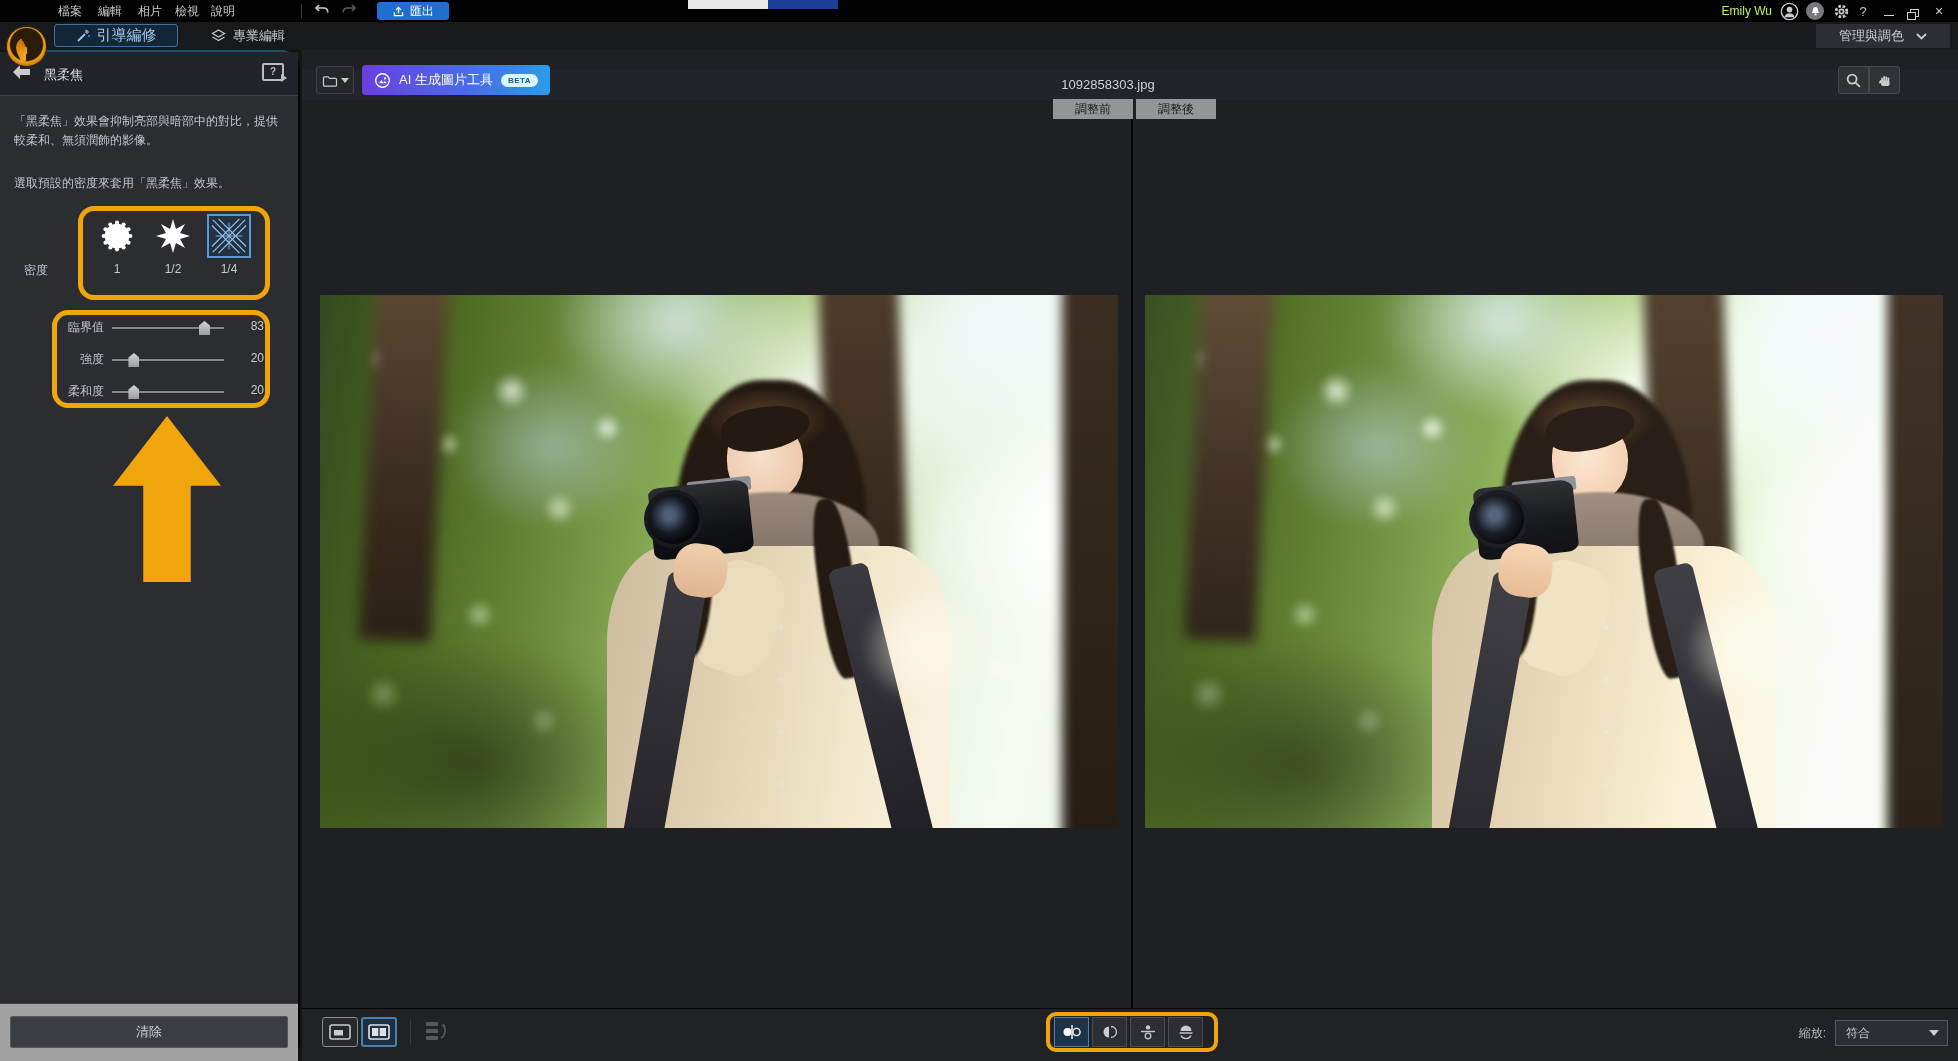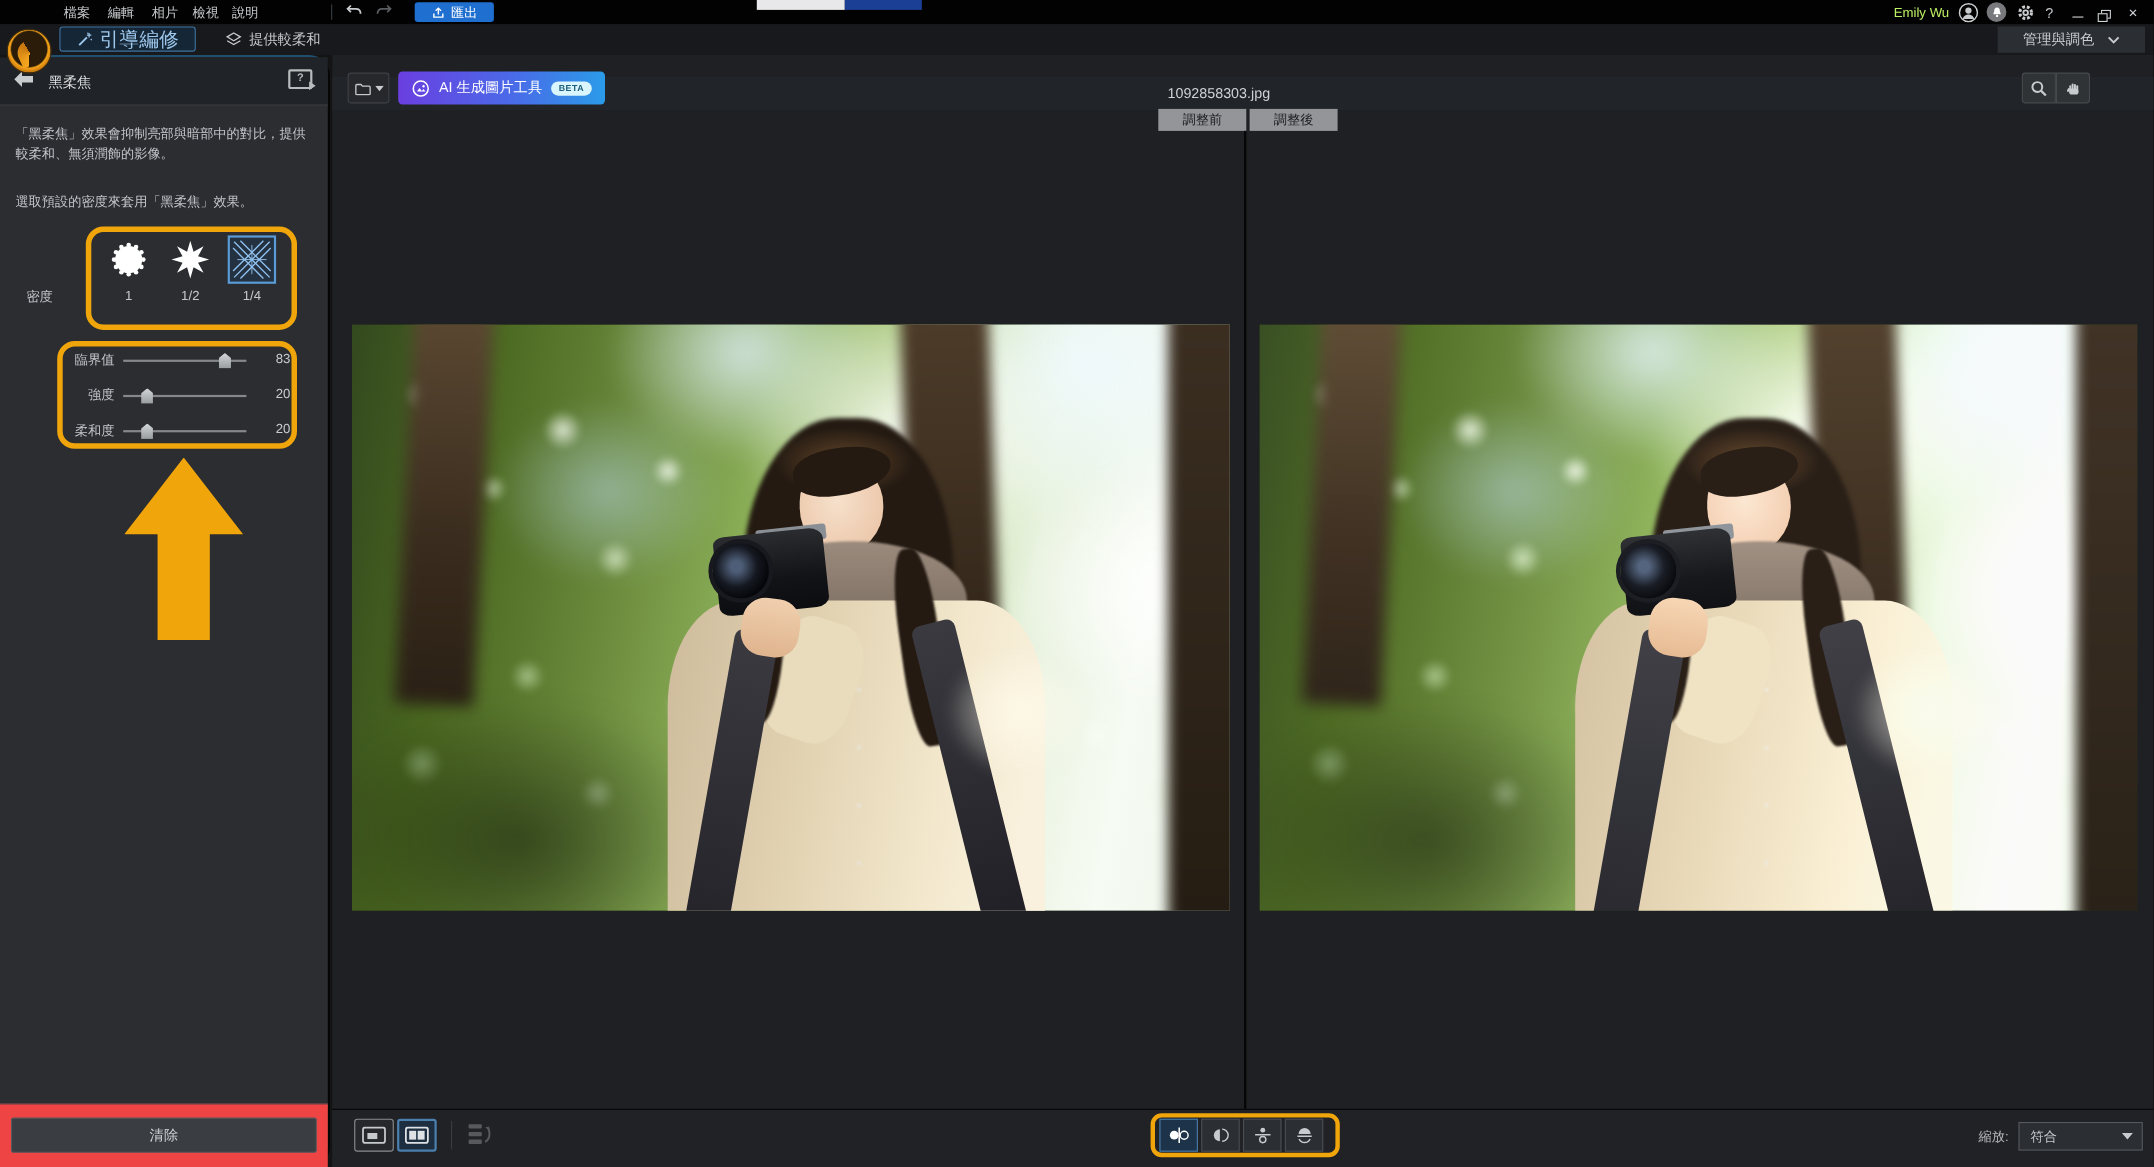--- a/index.html
+++ b/index.html
@@ -28,21 +28,21 @@
   .bell-bg { width:18px; height:18px; border-radius:50%; background:#77797c; display:flex; align-items:center; justify-content:center; }
 
   
   .modebar { position:absolute; left:0; top:22px; width:1958px; height:28px; background:#17191c; }
   .logo { position:absolute; left:6px; top:4px; width:41px; height:41px; border-radius:50%;
           background:radial-gradient(circle at 50% 45%, #2a1c08 55%, #f5a319 60%, #c87a10 72%, #1a1206 78%);
           border:1px solid #3a2a10; z-index:5; }
   .logo i { position:absolute; left:9px; top:10px; width:22px; height:22px; border-radius:50% 50% 50% 10%;
             background:conic-gradient(from 210deg, #f7a81e, #c4750e 40%, transparent 40%); transform:rotate(-25deg); }
   .tab-guided { position:absolute; left:54px; top:2px; width:124px; height:23px; border:1px solid #40729f; border-radius:3px;
-                background:#152636; color:#9ec7ec; display:flex; align-items:center; justify-content:center; gap:7px; font-size:18px; }
+                background:#152636; color:#9ec7ec; display:flex; align-items:center; justify-content:center; gap:7px; font-size:15px; }
   .tab-pro { position:absolute; left:192px; top:2px; width:112px; height:23px; color:#c6c9cc;
              display:flex; align-items:center; justify-content:center; gap:7px; font-size:13px; }
   .manage-dd { position:absolute; right:8px; top:2px; width:134px; height:24px; background:#2b2e32; color:#c9ccd0;
                display:flex; align-items:center; justify-content:center; gap:12px; font-size:13px; }
 
   
   .sidepanel { position:absolute; left:0; top:50px; width:300px; height:1011px; background:#2b2d31;
                border-top:2px solid #21506f; border-right:2px solid #060606;border-radius:19px; }
   .sp-header { position:absolute; left:0; top:0; width:100%; height:44px; background:#202327; border-bottom:1px solid #3c3f43; }
   .sp-title { position:absolute; left:44px; top:14px; font-size:13px; color:#dcdee0; }
@@ -61,21 +61,21 @@
   .preset.selected { border:2px solid #5b9bd5; background:#233140; }
   .preset-label { position:absolute; top:210px; width:44px; text-align:center; color:#c6c9cb; }
   .srow { position:absolute; left:0; width:300px; height:20px; }
   .slabel { position:absolute; right:196px; top:3px; color:#c2c5c9; }
   .strack { position:absolute; left:112px; top:11px; width:112px; height:2px; background:#85888b; }
   .sthumb { position:absolute; top:-6px; width:11px; height:14px; background:linear-gradient(#d4d7d9,#9a9da0);
             clip-path:polygon(50% 0,100% 32%,100% 100%,0 100%,0 32%); }
   .svalue { position:absolute; right:36px; top:3px; color:#c9ccce; }
   .big-arrow { position:absolute; left:113px; top:364px; width:108px; height:166px; background:#f0a50a;
                clip-path:polygon(50% 0,100% 42%,72% 42%,72% 100%,28% 100%,28% 42%,0 42%); }
-  .sp-footer { position:absolute; left:0; bottom:0; width:100%; height:58px; background:#ef4444; border-top:1px solid #3c3f43;margin-top:31px; }
+  .sp-footer { position:absolute; left:0; bottom:0; width:100%; height:58px; background:#a3a3a3; border-top:1px solid #3c3f43;margin-top:31px; }
   .clear-btn { position:absolute; left:10px; top:12px; width:278px; height:32px; background:#3a3d41; border:1px solid #54575b;
                border-radius:2px; color:#cfd2d5; font-size:13px; display:flex; align-items:center; justify-content:center; }
 
   
   .workspace { position:absolute; left:302px; top:50px; width:1656px; height:1011px; background:#1e2023; }
   .file-band { position:absolute; left:0; top:20px; width:100%; height:30px; background:#212428; }
   .folder-btn { position:absolute; left:14px; top:16px; width:38px; height:28px; background:#26282c; border:1px solid #3e4145;
                 border-radius:3px; display:flex; align-items:center; justify-content:center; gap:3px; color:#c8cbce; }
   .ai-btn { position:absolute; left:60px; top:15px; height:30px; padding:0 12px; border-radius:4px;
             background:linear-gradient(90deg,#6a3fe0,#4a6ae8 55%,#2b9be8); color:#fff; font-size:13px;
@@ -240,21 +240,21 @@
           <path d="M2 12 L9 5" stroke="#9ec7ec" stroke-width="1.8"></path>
           <path d="M11 1 V5 M9 3 H13 M12.5 6.5 L13.5 7.5 M9.5 .8 L10.2 1.5" stroke="#9ec7ec" stroke-width="1.1"></path>
         </svg>
       <span>引導編修</span>
     </div>
     <div class="tab-pro">
       <svg width="15" height="14" viewBox="0 0 14 14">
           <path d="M7 1 L13 4.5 L7 8 L1 4.5 Z" fill="none" stroke="#c6c9cc" stroke-width="1.2"></path>
           <path d="M1 8 L7 11.5 L13 8" fill="none" stroke="#c6c9cc" stroke-width="1.2"></path>
         </svg>
-      <span>提供較柔和</span>
+      <span>專業編輯</span>
     </div>
     <div class="manage-dd">
       <span>管理與調色</span>
       <svg width="11" height="7" viewBox="0 0 11 7">
           <path d="M1 1 L5.5 5.5 L10 1" fill="none" stroke="#c9ccd0" stroke-width="1.8"></path>
         </svg>
     </div>
   </div>
 
   <div class="sidepanel">

